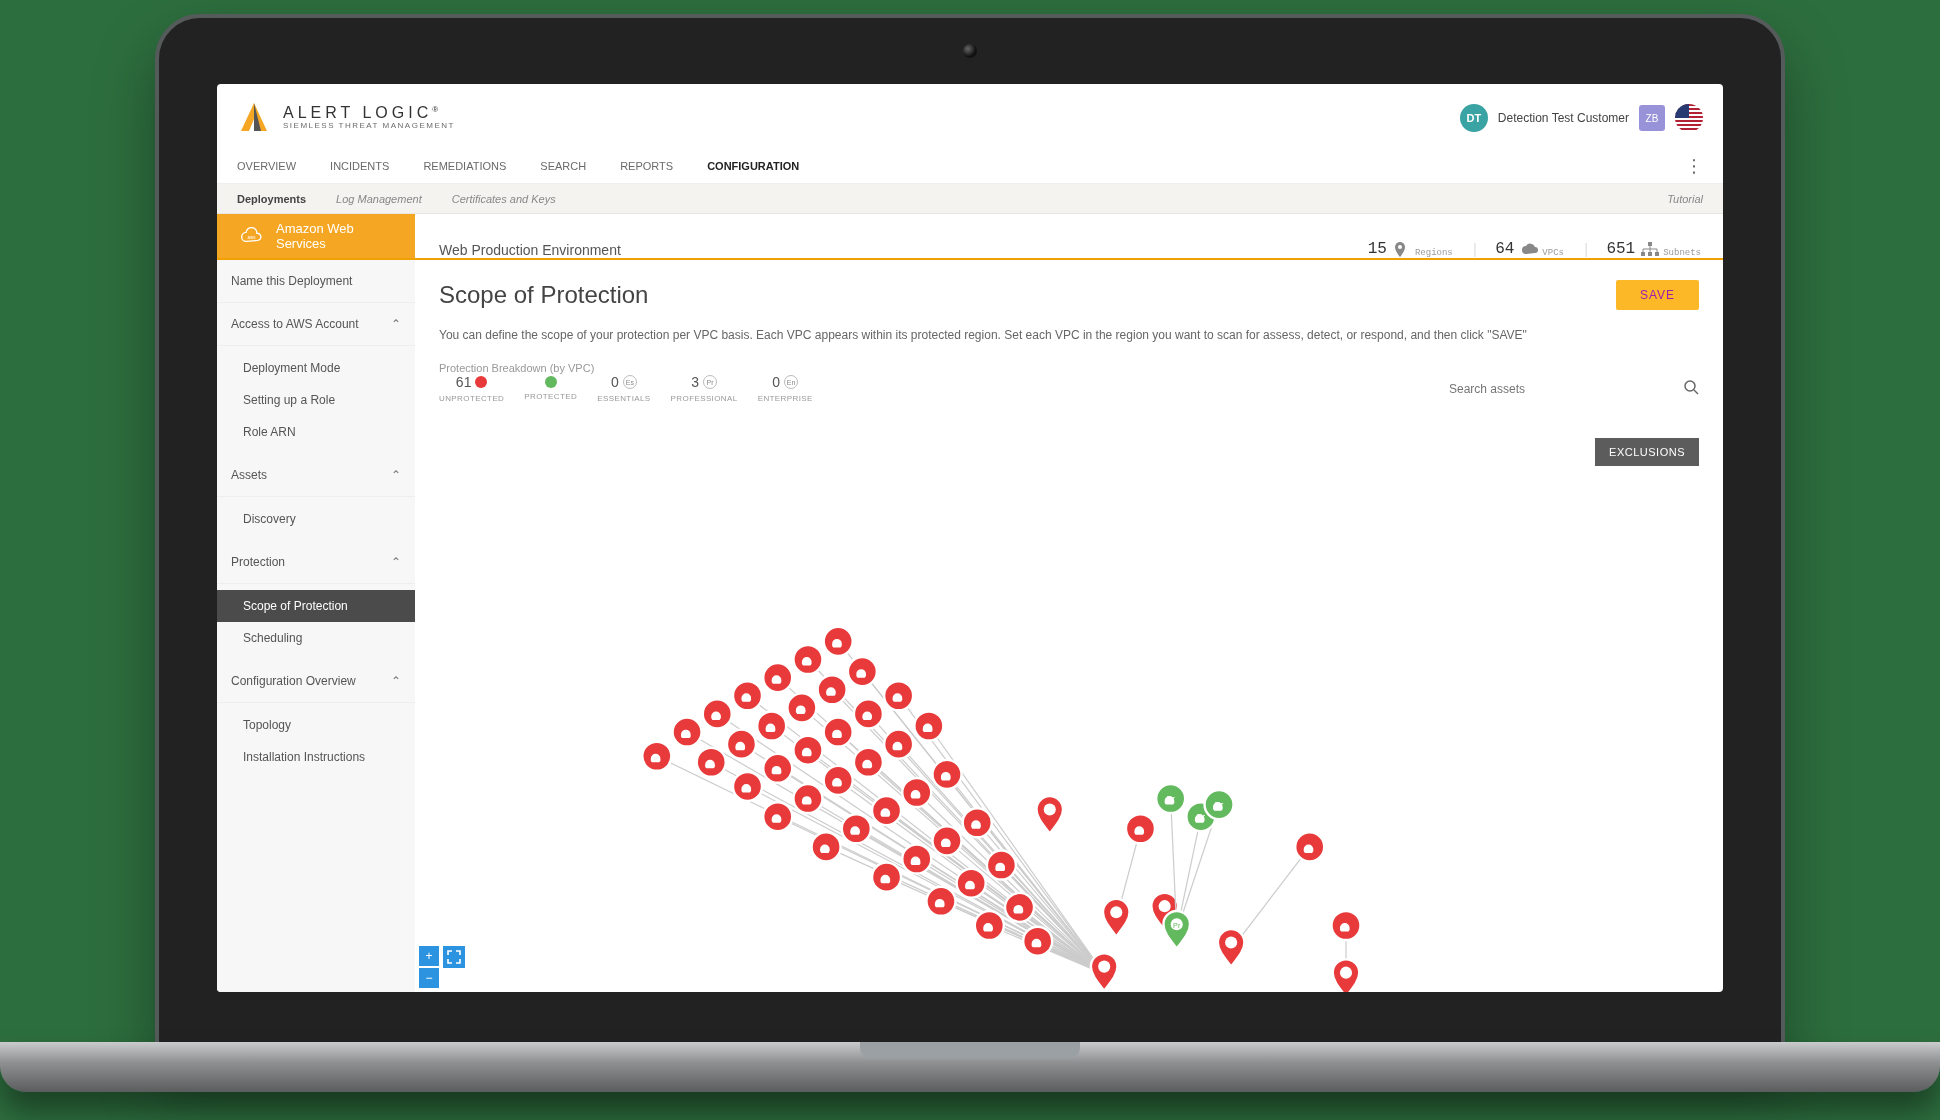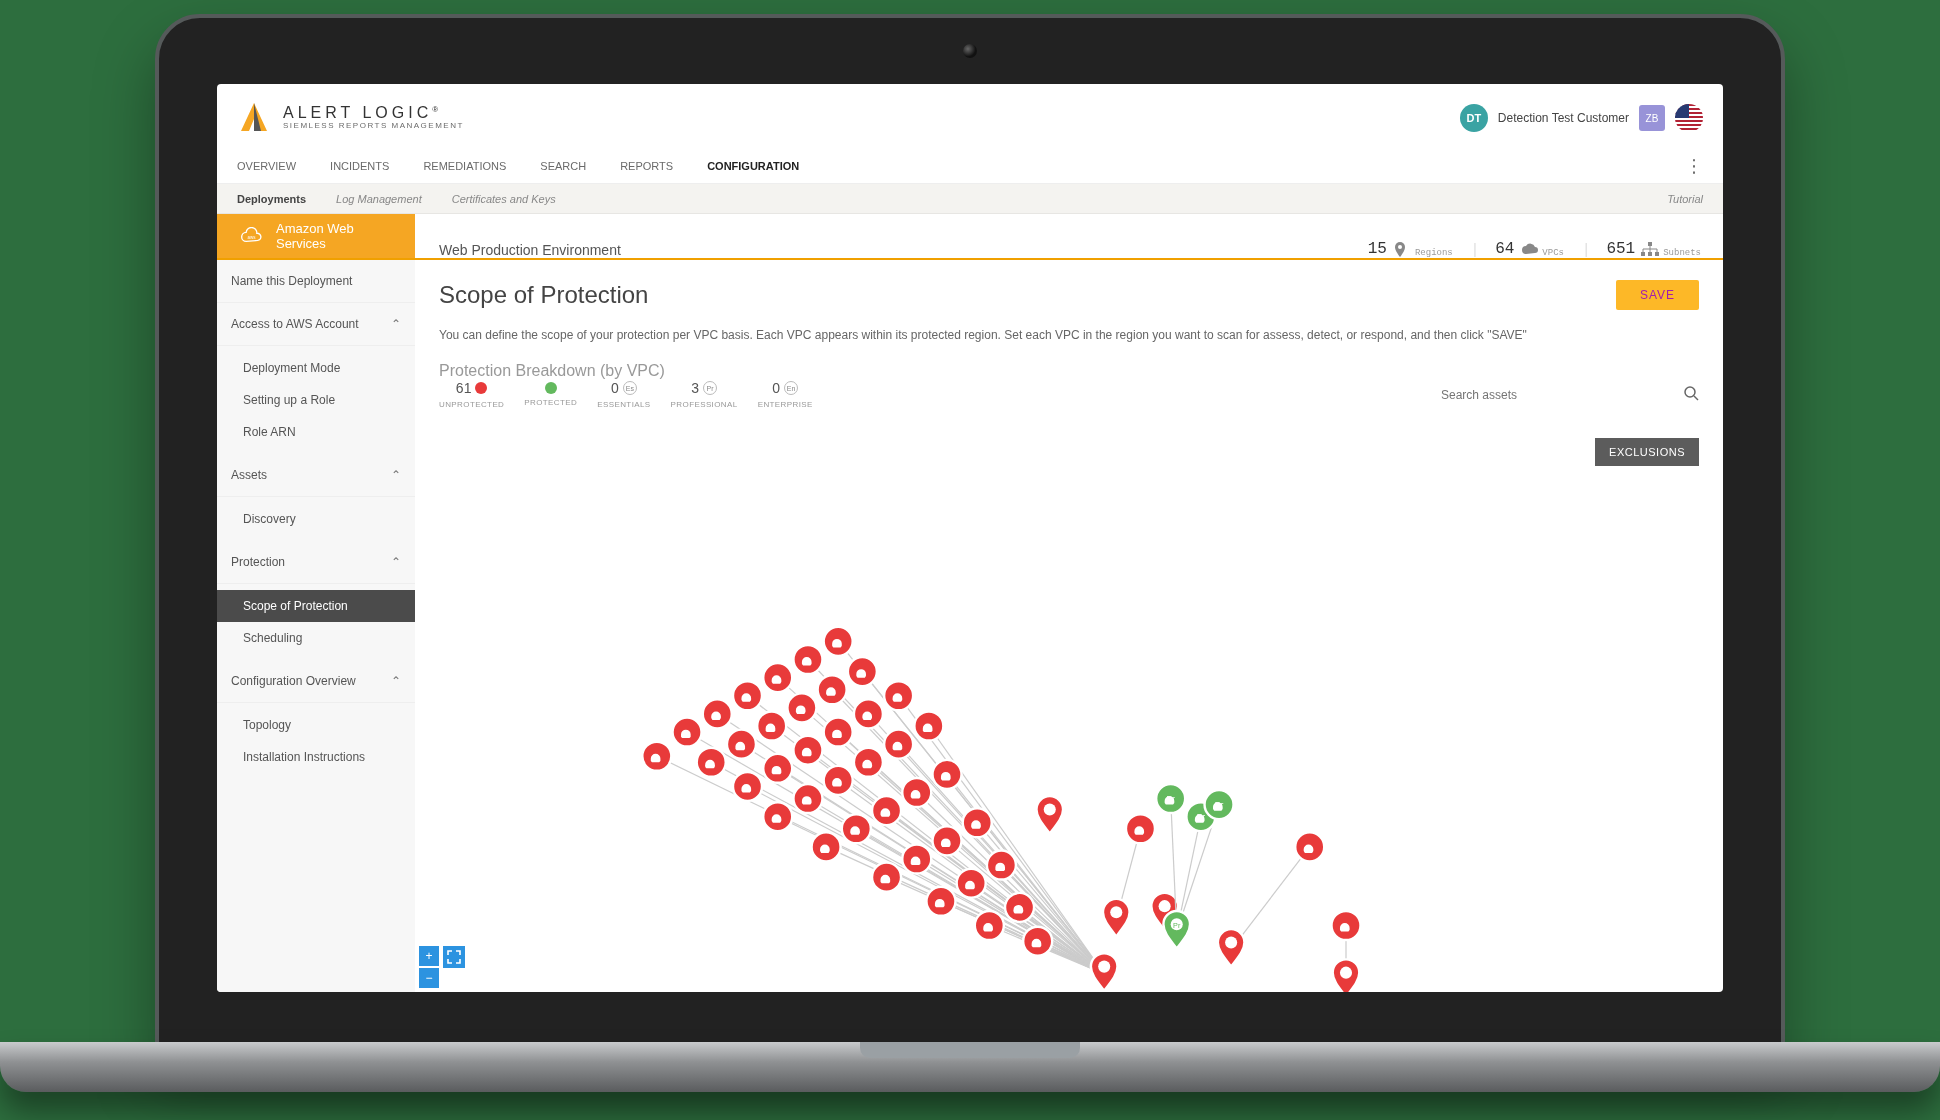--- a/index.html
+++ b/index.html
@@ -124,28 +124,28 @@
 
   
   .main { flex: 1; padding: 20px 24px; position: relative; overflow: hidden; }
   .page-head { display: flex; align-items: center; justify-content: space-between; }
   .page-title { font-size: 24px; color: #444; font-weight: 400; }
   .save-btn {
     background: #fdb827; color: #a21caf; border: none; padding: 8px 24px;
     font-size: 12px; letter-spacing: 1px; cursor: pointer; border-radius: 2px;
   }
   .page-desc { margin-top: 18px; font-size: 12px; color: #666; }
-  .bkdown-title { margin-top: 20px; font-size: 16px; color: #999; }
+  .bkdown-title { margin-top: 20px; font-size: 11px; color: #999; }
   .bkdown-row { display: flex; align-items: center; gap: 20px; }
   .bkd-item { text-align: center; }
   .bkd-top { display: flex; align-items: center; gap: 4px; font-size: 14px; color: #555; justify-content: center; }
   .bkd-lbl { font-size: 8px; color: #999; text-transform: uppercase; letter-spacing: 0.4px; margin-top: 4px; }
   .dot { width: 12px; height: 12px; border-radius: 50%; display: inline-block; }
   .ring { width: 14px; height: 14px; border-radius: 50%; border: 1px solid #bbb; display: inline-flex; align-items: center; justify-content: center; font-size: 7px; color: #888; }
-  .search-wrap { margin-left: auto; display: flex; gap: 22px; color: #aaa; font-size: 12px; }
+  .search-wrap { margin-left: auto; display: flex; gap: 14px; color: #aaa; font-size: 12px; }
   .search-input { border: none; outline: none; width: 220px; font-size: 12px; color: #555; background: transparent; }
 
   .excl-btn {
     position: absolute; right: 24px; top: 178px;
     background: #5c5c5c; color: #fff; border: none; padding: 8px 14px;
     font-size: 11px; letter-spacing: 0.5px; cursor: pointer;
   }
 
   .canvas {
     position: absolute; left: 0; right: 24px; top: 200px; bottom: 0;
@@ -175,21 +175,21 @@
           <div class="logo-mark">
             <svg viewBox="0 0 34 34" width="34" height="34">
               <path d="M17 2 L30 30 L22 30 L17 18 L12 30 L4 30 Z" fill="#f5a623"></path>
               <path d="M17 2 L24 30 L17 30 Z" fill="#555"></path>
             </svg>
           </div>
           <div class="logo-text">
             <div class="brand-name">
               <span>ALERT LOGIC</span><sup style="font-size:8px">®</sup>
             </div>
-            <div class="brand-tagline">SIEMLESS REPORTS MANAGEMENT</div>
+            <div class="brand-tagline">SIEMLESS THREAT MANAGEMENT</div>
           </div>
         </div>
         <div class="header-right">
           <span class="avatar-circle" style="background:#3aa3a3">DT</span>
           <span class="customer-name">Detection Test Customer</span>
           <span class="user-badge">ZB</span>
           <span class="flag" title="US"></span>
         </div>
       </div>
 

